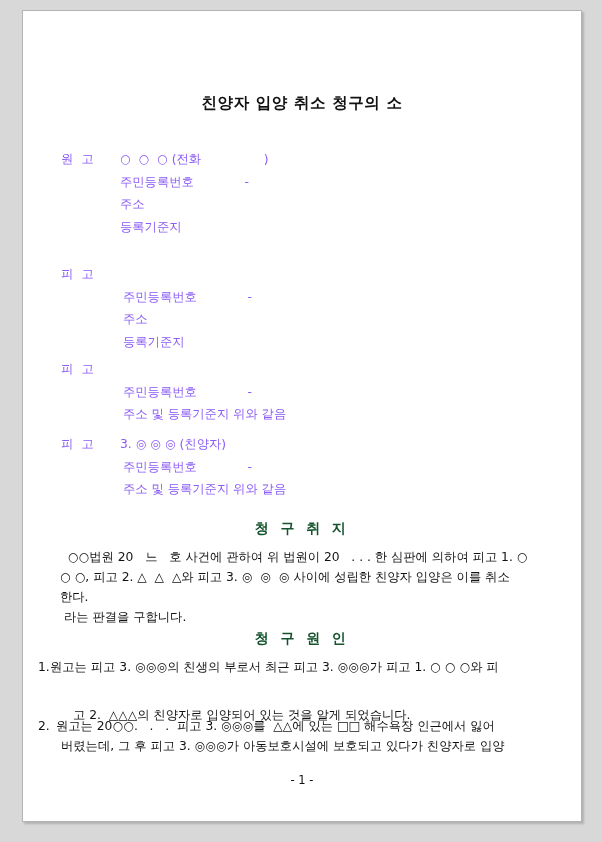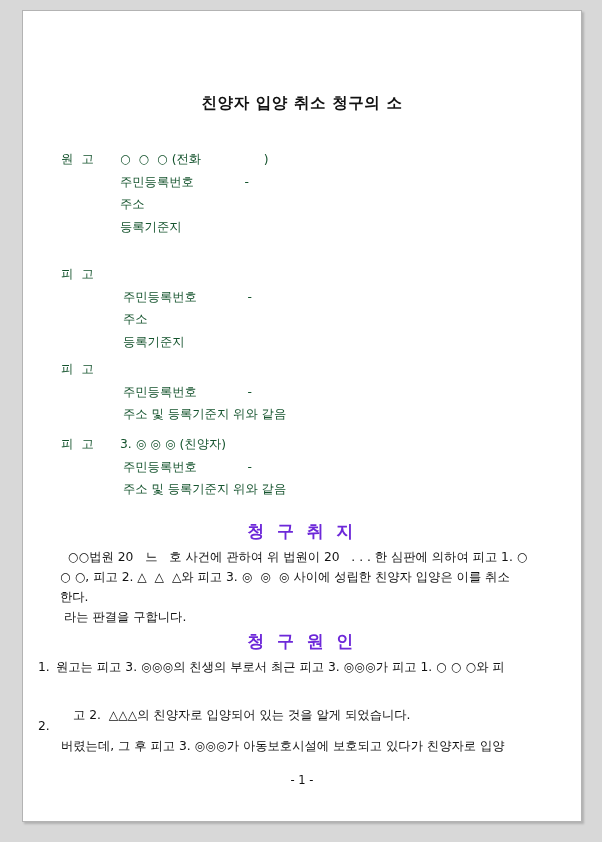--- a/index.html
+++ b/index.html
@@ -58,21 +58,21 @@
   
   .party-block {
     position: absolute;
     left: 0;
     width: 558px;
   }
   .party-line {
     position: relative;
     height: 22.5px;
     font-size: 12.3px;
-    color: #14532d;
+    color: #8b5cf6;
     white-space: pre;
     line-height: 22.5px;
   }
   .party-label {
     position: absolute;
     left: 38px;
     top: 0;
     font-size: 12.3px;
     letter-spacing: 2.2px;
     white-space: pre;
@@ -94,24 +94,24 @@
   .party-sub.indent {
     left: 100px;
   }
 
   
   .section-heading {
     position: absolute;
     left: 0;
     width: 558px;
     text-align: center;
-    font-size: 17px;
+    font-size: 14px;
     font-weight: bold;
     letter-spacing: 3.4px;
-    color: #6d28d9;
+    color: #14532d;
     white-space: pre;
   }
 
   
   .body-line {
     position: absolute;
     font-size: 12.3px;
     color: #111111;
     white-space: pre;
     line-height: 20px;
@@ -196,23 +196,24 @@
 
       <div class="section-heading" style="top:509px;">청 구 취 지</div>
       <div class="body-line" style="left:37px; top:536px;">  ○○법원 20   느   호 사건에 관하여 위 법원이 20   . . . 한 심판에 의하여 피고 1. ○</div>
       <div class="body-line" style="left:37px; top:556px;">○ ○, 피고 2. △  △  △와 피고 3. ◎  ◎  ◎ 사이에 성립한 친양자 입양은 이를 취소</div>
       <div class="body-line" style="left:37px; top:576px;text-align:right;">한다.</div>
       <div class="body-line" style="left:37px; top:596px;"> 라는 판결을 구합니다.</div>
 
       <div class="section-heading" style="top:619px;">청 구 원 인</div>
 
       <div class="body-line" style="left:15px; top:646px;">1.</div>
-      <div class="body-line" style="left:33px; top:646px;">원고는 피고 3. ◎◎◎의 친생의 부로서 최근 피고 3. ◎◎◎가 피고 1. ○ ○ ○와 피</div>
+      <div class="body-line" style="left:27px; top:646px;">원고는 피고 3. ◎◎◎의 친생의 부로서 최근 피고 3. ◎◎◎가 피고 1. ○ ○ ○와 피</div>
       <div class="body-line" style="left:50px; top:666px;margin-top:28px;">고 2.  △△△의 친양자로 입양되어 있는 것을 알게 되었습니다.</div>
 
       <div class="body-line" style="left:15px; top:705px;">2.</div>
+      <div class="body-line" style="left:33px; top:705px;">원고는 20○○.   .   .  피고 3. ◎◎◎를  △△에 있는 □□ 해수욕장 인근에서 잃어</div>
       <div class="body-line" style="left:38px; top:725px;">버렸는데, 그 후 피고 3. ◎◎◎가 아동보호시설에 보호되고 있다가 친양자로 입양</div>
 
       <div class="page-number">- 1 -</div>
 
     </div>
   </div>
 </div>
 
 </body></html>

